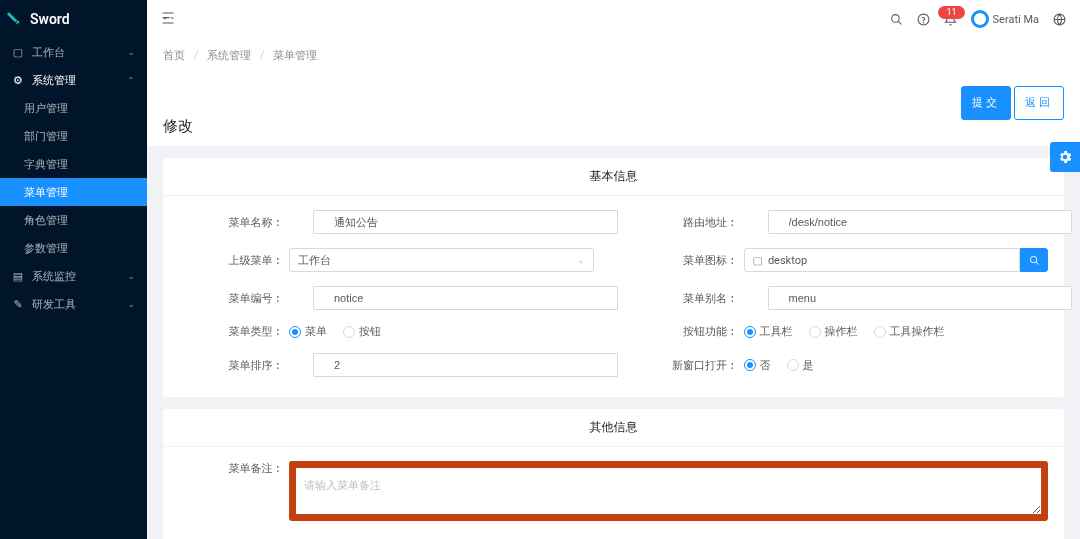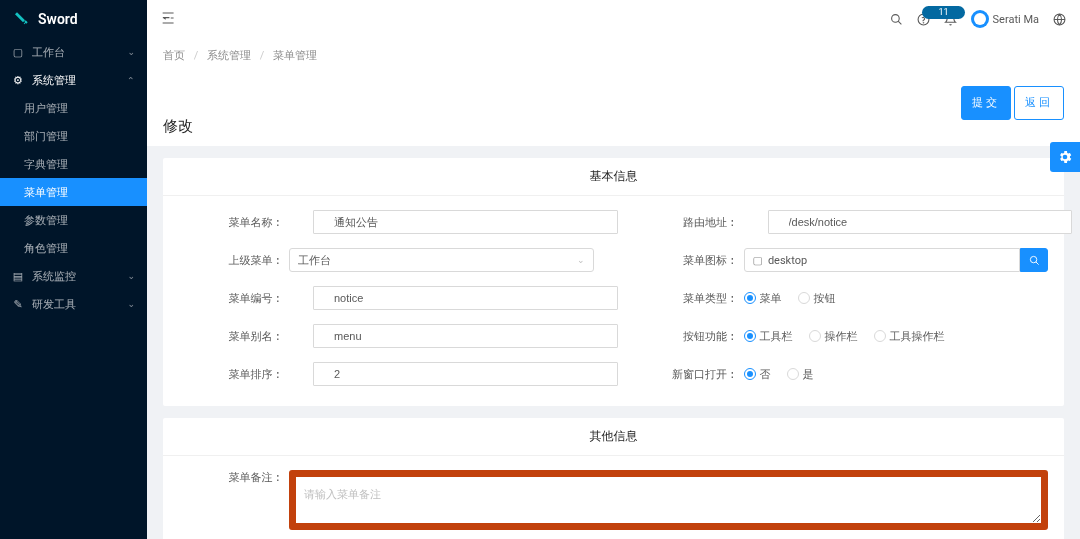--- a/index.html
+++ b/index.html
@@ -1,37 +1,37 @@
 <!DOCTYPE html>
 <html><head>
 <meta charset="utf-8">
 <style>
 *{box-sizing:border-box;margin:0;padding:0;}
 body{font-family:-apple-system,BlinkMacSystemFont,"Segoe UI",Roboto,"Helvetica Neue",Arial,sans-serif;font-size:12px;color:#595959;background:#f0f2f5;}
 .layout{display:flex;height:539px;width:1080px;overflow:hidden;}
 .sidebar{width:147px;background:#001529;color:#fff;display:flex;flex-direction:column;}
-.logo{height:38px;display:flex;align-items:center;padding:0 12px;font-size:14px;font-weight:600;color:#fff;}
+.logo{height:38px;display:flex;align-items:center;padding:0 4px;font-size:14px;font-weight:600;color:#fff;}
 .logo-icon{width:18px;height:18px;margin-right:8px;display:inline-flex;align-items:center;justify-content:center;}
 .menu{flex:1;overflow-y:auto;text-align:center;}
 .menu-item,.submenu-title{display:flex;align-items:center;height:28px;padding:0 12px;color:rgba(255,255,255,.65);cursor:pointer;font-size:11px;}
 .submenu-title{justify-content:space-between;}
 .submenu-title.open{color:#fff;}
 .submenu-item{display:flex;align-items:center;height:28px;padding-left:24px;color:rgba(255,255,255,.65);cursor:pointer;font-size:11px;}
 .submenu-item.active{background:#1890ff;color:#fff;}
 .arrow{font-size:9px;transition:transform .2s;color:rgba(255,255,255,.5);}
 .arrow.up{transform:rotate(180deg);}
 .mi-icon{width:12px;margin-right:8px;display:inline-block;}
 .main{flex:1;display:flex;flex-direction:column;background:#f0f2f5;}
 .header{height:38px;background:#fff;display:flex;align-items:center;justify-content:space-between;padding:0 14px;box-shadow:0 1px 4px rgba(0,21,41,.08);}
 .header-left{display:flex;align-items:center;}
 .fold-btn{cursor:pointer;font-size:14px;color:#595959;}
 .header-right{display:flex;align-items:center;gap:14px;}
 .hicon{cursor:pointer;color:#595959;font-size:12px;display:flex;align-items:center;}
 .badge-wrap{position:relative;}
-.badge{position:absolute;top:-7px;right:-8px;background:#0369a1;color:#fff;border-radius:8px;padding:0 16px;font-size:9px;line-height:13px;min-width:16px;text-align:center;}
+.badge{position:absolute;top:-7px;right:-8px;background:#ef4444;color:#fff;border-radius:8px;padding:0 8px;font-size:9px;line-height:13px;min-width:16px;text-align:center;}
 .avatar{width:18px;height:18px;border-radius:50%;background:#1890ff;margin-right:4px;display:inline-flex;align-items:center;justify-content:center;}
 .avatar-inner{width:12px;height:12px;border-radius:50%;background:#fff;}
 .user{display:flex;align-items:center;font-size:11px;color:#595959;}
 .content{flex:1;overflow-y:auto;padding:0;}
 .breadcrumb{padding:10px 16px 0;font-size:11px;color:#8c8c8c;background:#fff;}
 .breadcrumb span.sep{margin:0 6px;color:#ccc;}
 .page-title-bar{background:#fff;padding:6px 16px 10px;display:flex;align-items:center;justify-content:space-between;}
 .page-title{font-size:15px;font-weight:500;color:#262626;margin-top:48px;}
 .btn{display:inline-flex;align-items:center;justify-content:center;height:22px;padding:16px 10px;font-size:11px;border-radius:3px;cursor:pointer;border:1px solid transparent;}
 .btn-primary{background:#1890ff;color:#fff;border-color:#1890ff;letter-spacing:3px;}
@@ -83,22 +83,22 @@
         <span class="arrow">⌄</span>
       </div>
       <div class="submenu-title open">
         <span><span class="mi-icon">⚙</span><span>系统管理</span></span>
         <span class="arrow up">⌄</span>
       </div>
       <div class="submenu-item">用户管理</div>
       <div class="submenu-item">部门管理</div>
       <div class="submenu-item">字典管理</div>
       <div class="submenu-item active">菜单管理</div>
+      <div class="submenu-item">角色管理</div>
       <div class="submenu-item">参数管理</div>
-      <div class="submenu-item">角色管理</div>
       <div class="submenu-title">
         <span><span class="mi-icon">▤</span><span>系统监控</span></span>
         <span class="arrow">⌄</span>
       </div>
       <div class="submenu-title">
         <span><span class="mi-icon">✎</span><span>研发工具</span></span>
         <span class="arrow">⌄</span>
       </div>
     </nav>
   </aside>
@@ -200,37 +200,37 @@
                         </svg>
                   </div>
                 </div>
               </div>
             </div>
             <div class="form-row">
               <label class="form-label">菜单编号</label>
               <div class="form-control"><input class="input" value="notice" style=""></div>
             </div>
             <div class="form-row">
+              <label class="form-label">菜单别名</label>
+              <div class="form-control"><input class="input" value="menu" style=""></div>
+            </div>
+            <div class="form-row">
               <label class="form-label">菜单类型</label>
               <div class="form-control">
                 <div class="radio-group">
                   <label class="radio checked">
                         <span class="radio-dot"></span>
                         <span>菜单</span>
                       </label>
                   <label class="radio">
                         <span class="radio-dot"></span>
                         <span>按钮</span>
                       </label>
                 </div>
               </div>
-            </div>
-            <div class="form-row">
-              <label class="form-label">菜单别名</label>
-              <div class="form-control"><input class="input" value="menu" style=""></div>
             </div>
             <div class="form-row">
               <label class="form-label">按钮功能</label>
               <div class="form-control">
                 <div class="radio-group">
                   <label class="radio checked">
                         <span class="radio-dot"></span>
                         <span>工具栏</span>
                       </label>
                   <label class="radio">

